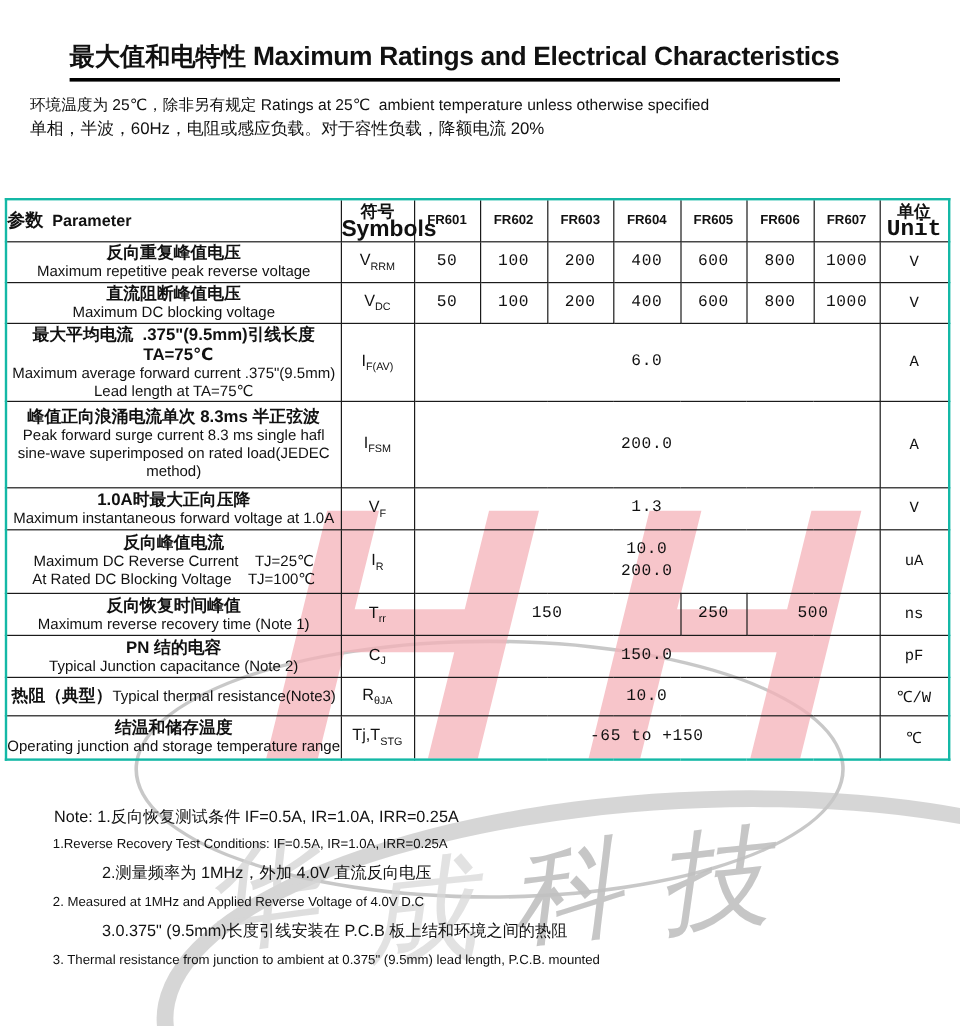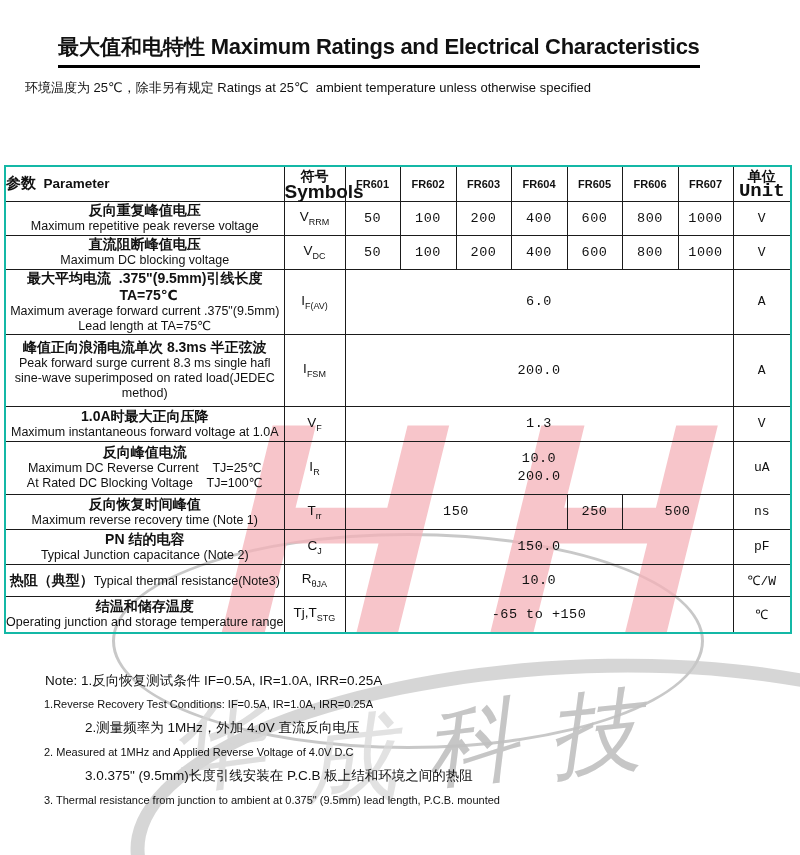--- a/index.html
+++ b/index.html
@@ -91,20 +91,21 @@
   <div class="wm-char wm-c4">技</div>
 </div>
 
 <div class="content">
 
   <div class="title-wrap">
     <span class="title-zh">最大值和电特性</span><span class="title-en"> Maximum Ratings and Electrical Characteristics</span>
   </div>
 
   <div class="sub1">环境温度为 25℃，除非另有规定 Ratings at 25℃  ambient temperature unless otherwise specified</div>
+  <div class="sub2">单相，半波，60Hz，电阻或感应负载。对于容性负载，降额电流 20%</div>
 
   <table class="spec">
     <colgroup>
       <col style="width:279px">
         <col style="width:61px">
       <col style="width:55px">
         <col style="width:56px">
         <col style="width:55px">
         <col style="width:56px">
       <col style="width:55px">

